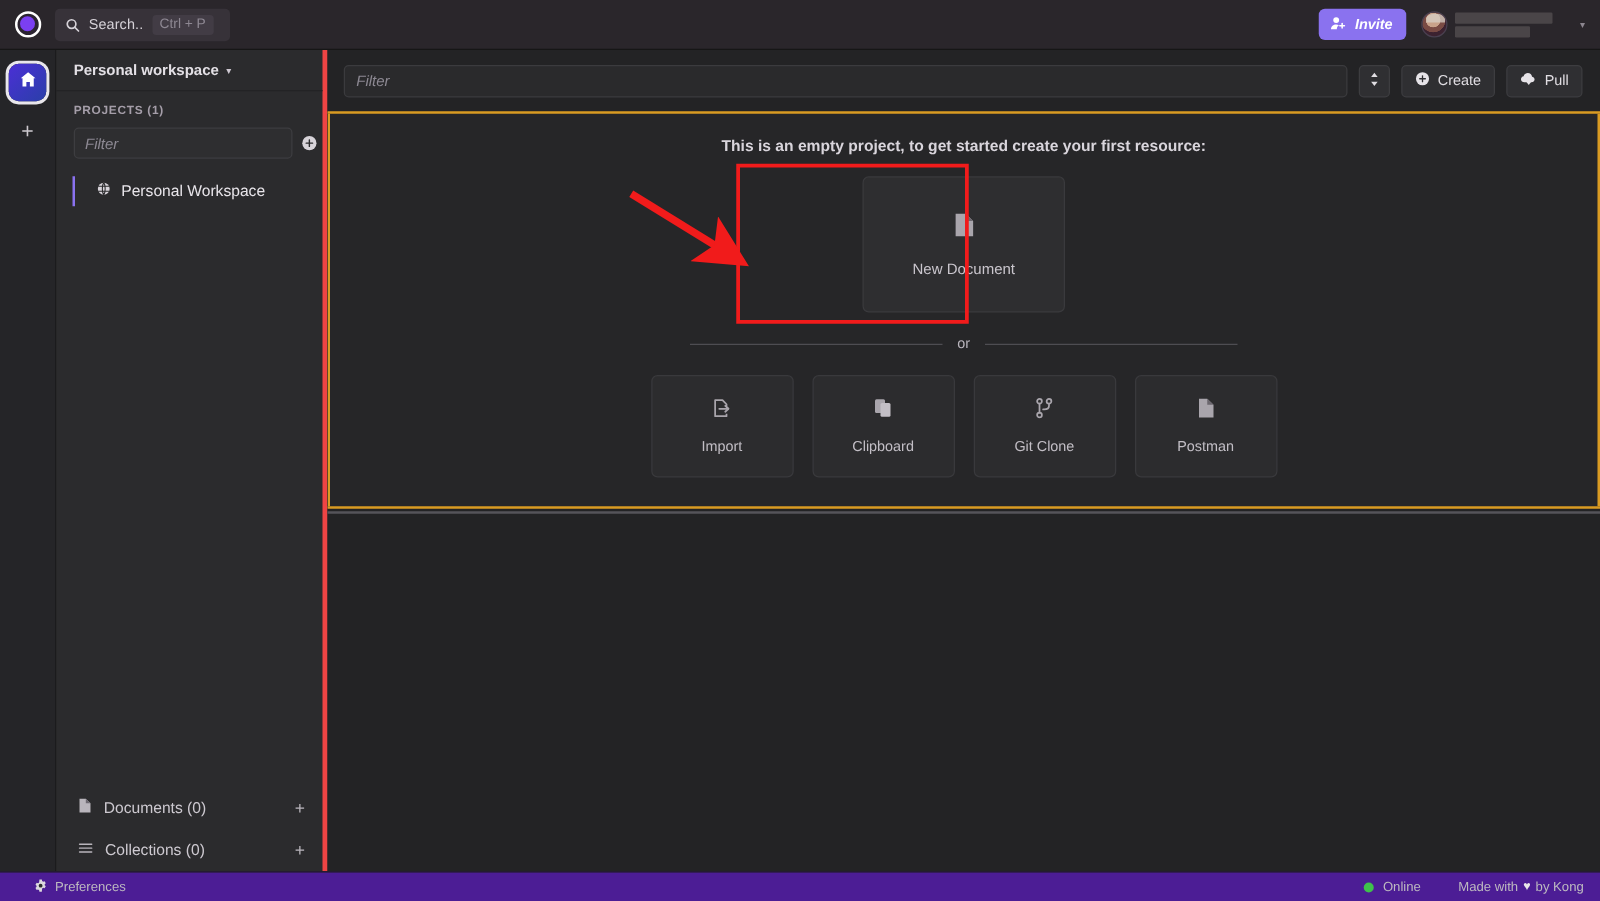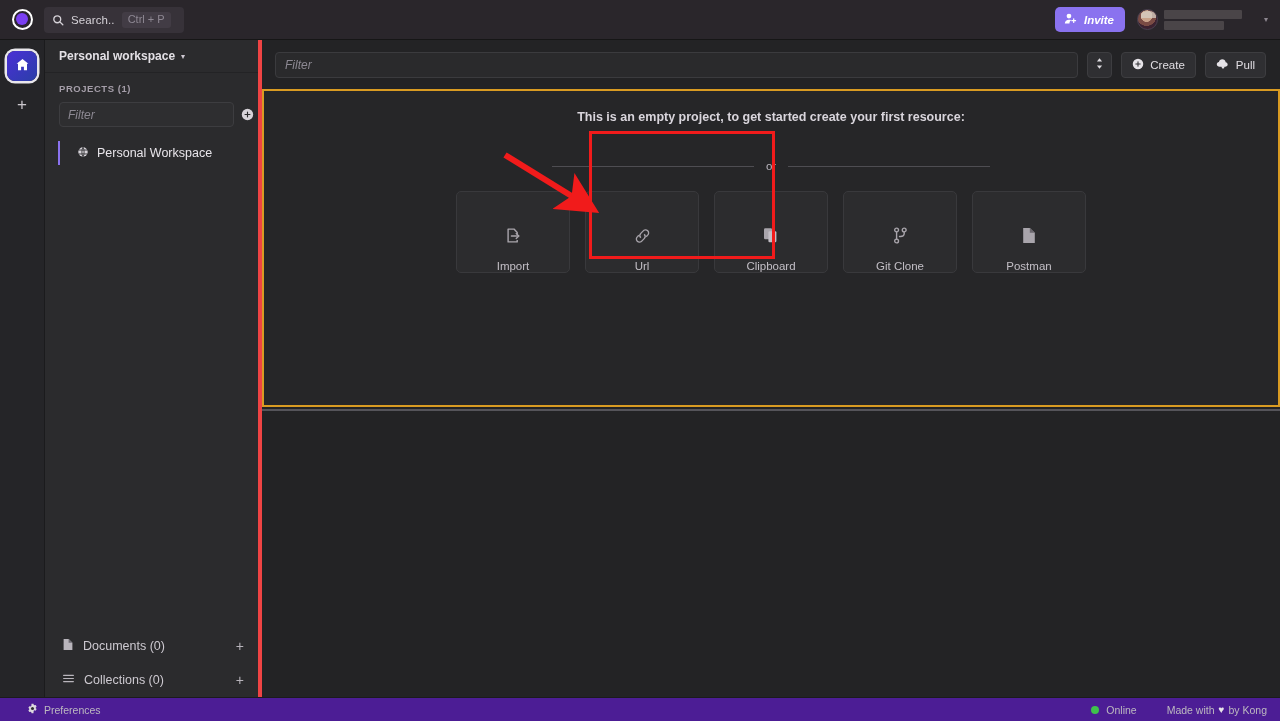--- a/index.html
+++ b/index.html
@@ -202,21 +202,21 @@
   }
   #or-row .rule { flex: 1; height: 1px; background: #4e4d52; }
   #or-text { font-size: 11.5px; color: #b9b5bd; }
 
   #secondary-cards {
     display: flex; justify-content: center; gap: 15px; margin-top: 19px;
   }
   .scard {
     width: 114px; height: 82px; border-radius: 5px;
     background: #2c2c2e; border: 1px solid #39393c;
-    display: flex; flex-direction: column; align-items: center; justify-content: flex-end;
+    display: flex; flex-direction: column; align-items: center; justify-content: center;
     gap: 12px; cursor: pointer;
   }
   .scard .slbl { font-size: 11.5px; color: #c2bec5; }
 
   
   #annot-box {
     position: absolute; left: 589px; top: 131px;
     width: 186px; height: 128px;
     border: 3px solid #f11b1b; pointer-events: none; z-index: 40;
   }
@@ -387,49 +387,49 @@
       </span>
       <span>Pull</span>
     </button>
   </div>
 
   <div id="empty-panel">
     <div id="empty-title">This is an empty project, to get started create your first resource:</div>
 
     <div id="primary-cards">
 
+      <div class="pcard">
+        <span>
+          <svg width="17" height="20" viewBox="0 0 17 20" fill="#a9a5ac">
+            <path d="M1.5 1h8.2l5.8 5.7V19H1.5z"></path>
+              <path d="M9.7 1v5.7h5.8z" fill="#6b676e"></path>
+          </svg>
+        </span>
+        <span class="plbl">New Document</span>
+      </div>
     </div>
 
     <div id="or-row">
       <div class="rule"></div>
       <span id="or-text">or</span>
       <div class="rule"></div>
     </div>
 
     <div id="secondary-cards">
       <div class="scard">
         <span>
           <svg width="15" height="17" viewBox="0 0 15 17" fill="none" stroke="#a9a5ac" stroke-width="1.4">
             <path d="M11.2 7.2V5.4L8 2.1H2.1v12.8h9.1v-2" stroke-linejoin="round"></path>
             <line x1="5.4" y1="9" x2="12.6" y2="9" stroke-linecap="round"></line>
             <path d="m10.2 6.6 2.6 2.4-2.6 2.4" stroke-linecap="round" stroke-linejoin="round"></path>
           </svg>
         </span>
         <span class="slbl">Import</span>
       </div>
 
-      <div class="scard">
-        <span>
-          <svg width="17" height="16" viewBox="0 0 18 16" fill="none" stroke="#a9a5ac" stroke-width="1.4">
-            <path d="M7.2 9.8a3.3 3.3 0 0 1 0-4.6l2.3-2.3a3.3 3.3 0 1 1 4.6 4.6l-1.2 1.2"></path>
-            <path d="M10.8 6.2a3.3 3.3 0 0 1 0 4.6l-2.3 2.3a3.3 3.3 0 1 1-4.6-4.6l1.2-1.2"></path>
-          </svg>
-        </span>
-        <span class="slbl">Url</span>
-      </div>
 
       <div class="scard">
         <span>
           <svg width="16" height="17" viewBox="0 0 16 17" fill="#a9a5ac">
             <rect x="1" y="1.3" width="8" height="11" rx="1.2"></rect>
             <rect x="5.4" y="4.3" width="8" height="11" rx="1.2" fill="#c3bfc6"></rect>
           </svg>
         </span>
         <span class="slbl">Clipboard</span>
       </div>

